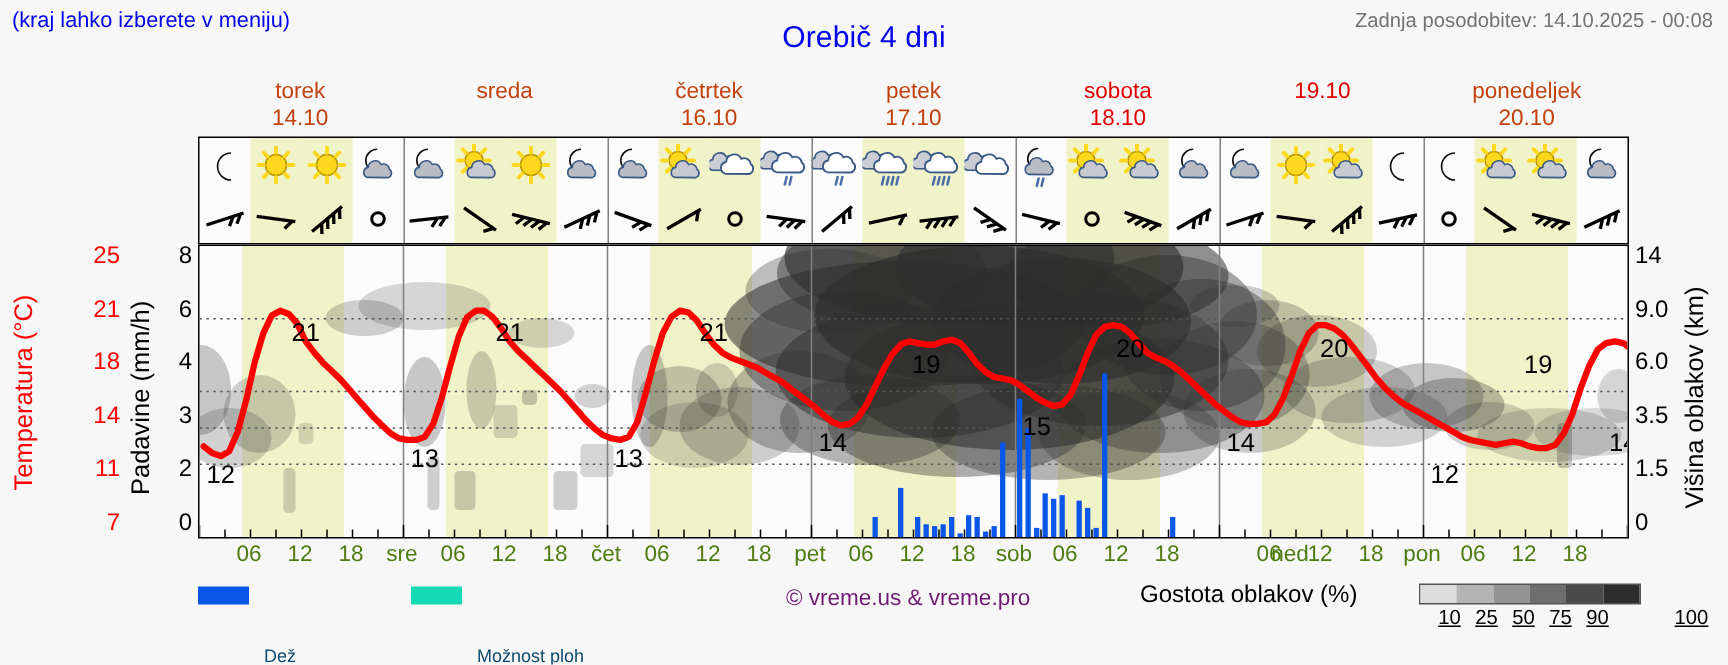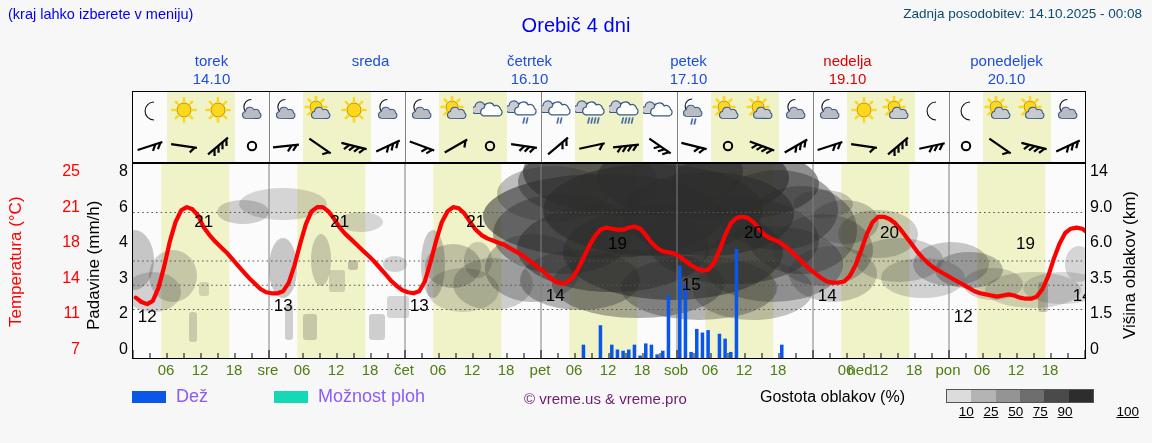--- a/index.html
+++ b/index.html
@@ -9,25 +9,25 @@
     font-family:"Liberation Sans", sans-serif;
     overflow:hidden;
     position:relative;
   }
   .abs{position:absolute;}
 
   
   #menu-note{left:8px;top:6px;color:#0000ee;font-size:14.5px;}
   #page-title{left:0;right:0;top:14px;text-align:center;color:#0000ee;
               font-size:20px;letter-spacing:.1px;}
-  #last-update{right:10px;top:6px;color:#0c4a6e;font-size:13.5px;}
+  #last-update{right:10px;top:6px;color:#737373;font-size:13.5px;}
 
   
   #day-header{left:132px;top:52px;width:954px;height:38px;display:flex;}
-  .day-col{flex:1 1 0;text-align:center;font-size:15px;line-height:18px;color:#1d4ed8;}
+  .day-col{flex:1 1 0;text-align:center;font-size:15px;line-height:18px;color:#c2410c;}
   .day-col.weekend{color:#e00000;}
 
   
   #strip{left:132px;top:91px;width:954px;height:72px;
          border:1px solid #000;box-sizing:border-box;background:#fbfbfb;}
   .strip-inner{position:absolute;inset:0;display:flex;}
   .strip-cell{flex:1 1 0;position:relative;}
   .band{background:#f0f2c8;}
   .daysep{position:absolute;top:0;bottom:0;width:1px;background:#808080;}
 
@@ -59,21 +59,21 @@
   #prec-ticks span{right:0;text-align:right;}
   #cloud-ticks{left:1090px;top:163px;width:38px;height:196px;color:#000;}
   #cloud-ticks span{left:0;}
 
   
   #xlabels{left:132px;top:361px;width:954px;height:20px;}
   #xlabels span{position:absolute;font-size:15px;transform:translateX(-50%);color:#4d7c0f;}
 
   
   #legend{left:0;top:386px;width:1152px;height:34px;}
-  .lg{position:absolute;font-size:18px;color:#8b5cf6;}
+  .lg{position:absolute;font-size:12px;color:#0c4a6e;margin-top:44px;}
   .swatch{position:absolute;width:34px;height:12px;}
   #copyright{position:absolute;left:524px;top:4px;font-size:15px;color:#701a75;}
   #cloud-legend-title{position:absolute;left:760px;top:2px;font-size:16px;}
   #cloud-scale{position:absolute;left:946px;top:3px;width:148px;height:14px;display:flex;
                border:1px solid #555;box-sizing:border-box;}
   #cloud-scale div{flex:1 1 0;}
   #cloud-scale-labels{position:absolute;left:938px;top:18px;width:164px;height:16px;}
   #cloud-scale-labels span{position:absolute;font-size:13.5px;transform:translateX(-50%);text-decoration:underline;}
 </style>
 </head>
@@ -93,21 +93,24 @@
     </div>
     <div class="day-col">
       <div>četrtek</div>
       <div>16.10</div>
     </div>
     <div class="day-col">
       <div>petek</div>
       <div>17.10</div>
     </div>
     <div class="day-col weekend">
-      <div>nedelja</div>
+      <div>sobota</div>
+      <div>18.10</div>
+    </div>
+    <div class="day-col weekend">
       <div>19.10</div>
     </div>
     <div class="day-col">
       <div>ponedeljek</div>
       <div>20.10</div>
     </div>
   </div>
 
 <div class="abs" id="strip">
   <div class="strip-inner" id="strip-inner">

